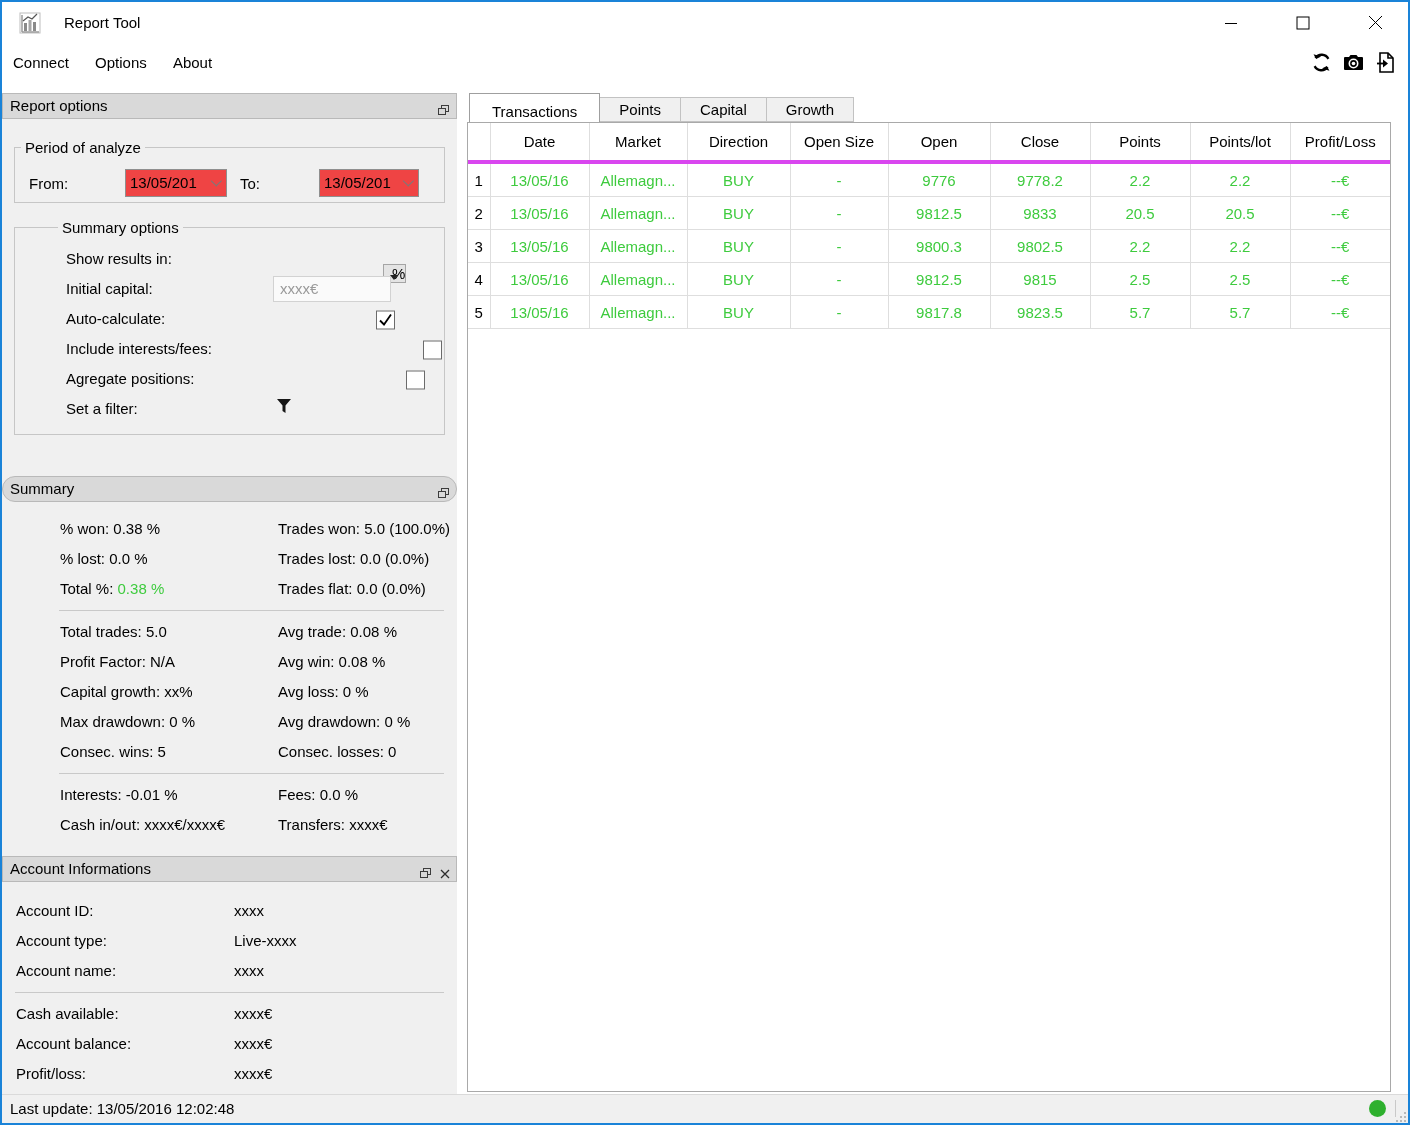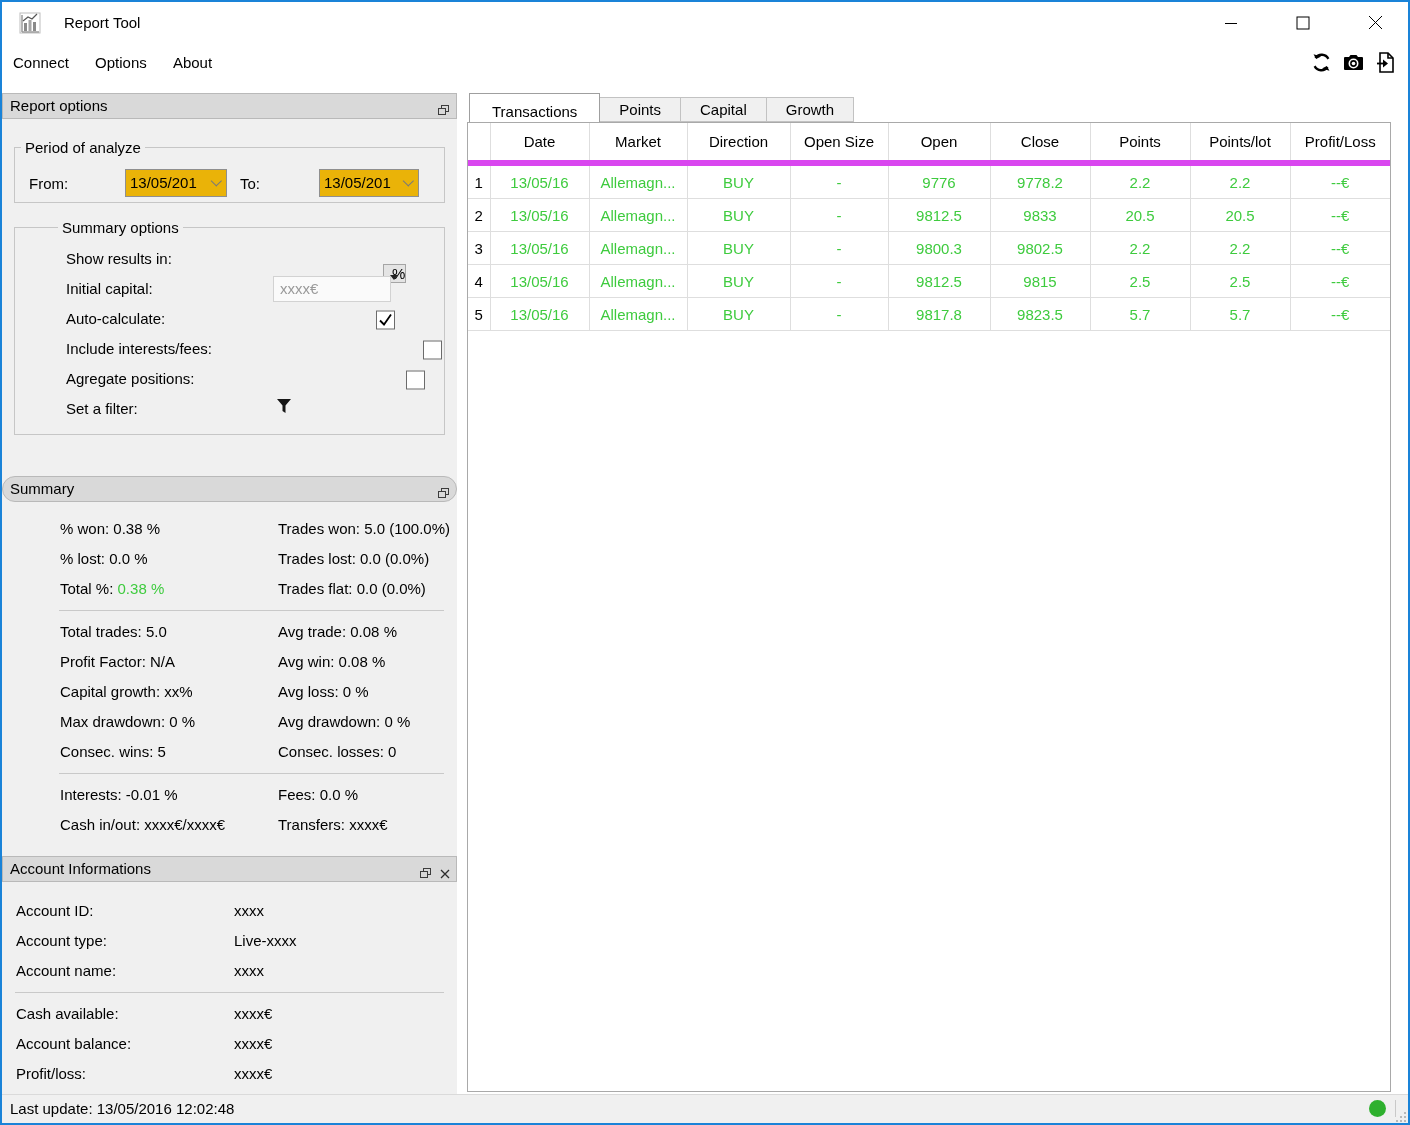--- a/index.html
+++ b/index.html
@@ -30,21 +30,21 @@
   .ph2{position:absolute;left:0;top:383px;right:0;border-radius:13px;}
   .pb2{position:absolute;left:0;top:409px;right:0;height:354px;padding-left:44px;}
   .ph3{position:absolute;left:0;top:763px;right:0;}
   .pb3{position:absolute;left:0;top:789px;right:0;bottom:0;}
   fieldset{margin:0 12px;border:1px solid #c6c6c6;padding:0 0 10px 0;background:#f0f0f0;}
   fieldset legend{padding:0 4px;margin-left:6px;}
   .fs-period{margin-top:20px;height:52px;}
   .period-row{display:flex;align-items:center;padding-top:13px;}
   .lbl-from{margin-left:14px;width:96px;}
   .lbl-to{width:92px;padding-left:13px;box-sizing:border-box;}
-  .datecombo{position:relative;width:102px;height:28px;background:#eab308;border:1px solid #8f8f8f;box-sizing:border-box;line-height:26px;padding-left:4px;}
+  .datecombo{position:relative;width:102px;height:28px;background:#ef4444;border:1px solid #8f8f8f;box-sizing:border-box;line-height:26px;padding-left:4px;}
   .datecombo .chev{position:absolute;right:5px;top:9px;width:8px;height:8px;}
   .chev::before{content:"";position:absolute;left:0;top:0;width:7px;height:7px;border-left:1px solid #7a7a7a;border-bottom:1px solid #7a7a7a;transform:rotate(-45deg) translate(1px,-2px);}
   .fs-opts{margin-top:16px;padding-left:37px;}
   .opt-row{position:relative;height:30px;line-height:30px;margin-left:14px;margin-right:10px;}
   .opt-row:first-of-type{margin-top:8px;}
   .opt-ctl{position:absolute;left:207px;top:50%;transform:translateY(-50%);}
   .combo{position:relative;width:118px;height:26px;background:#e4e4e4;border:1px solid #a5a5a5;box-sizing:border-box;line-height:24px;padding-left:8px;}
   .combo .arr{position:absolute;right:7px;top:10px;width:0;height:0;border-left:4px solid transparent;border-right:4px solid transparent;border-top:5px solid #222;}
   .txt-input{width:118px;height:26px;box-sizing:border-box;background:#fafafa;border:1px solid #d2d2d2;color:#9a9a9a;font-family:inherit;font-size:15px;padding-left:6px;}
   .checkbox{display:inline-block;width:19px;height:19px;background:#fff;border:1px solid #6b6b6b;box-sizing:border-box;position:relative;}
@@ -58,21 +58,21 @@
   .scol-r{position:absolute;left:232px;}
   .sep{border:none;border-top:1px solid #c9c9c9;margin:6px 13px;}
   .green{color:var(--green);}
   
   .tabbar{position:absolute;left:467px;top:92px;height:28px;display:flex;align-items:flex-end;}
   .tab{box-sizing:border-box;height:25px;line-height:23px;padding:0 19px;background:#f0f0f0;border:1px solid #c2c2c2;border-left:none;text-align:center;}
   .tab:first-child{border-left:1px solid #c2c2c2;}
   .tab.active{height:29px;line-height:27px;background:#fff;border:1px solid #9f9f9f;border-bottom:none;position:relative;z-index:3;padding:4px 22px;}
   .tablewrap{position:absolute;left:465px;top:120px;width:924px;height:970px;background:#fff;border:1px solid #a9a9a9;box-sizing:border-box;z-index:1;}
   table.grid{border-collapse:collapse;table-layout:fixed;width:922px;}
-  table.grid th{height:35px;font-weight:normal;border-right:1px solid #dedede;border-bottom:6px solid #d946ef;overflow:hidden;white-space:nowrap;}
+  table.grid th{height:35px;font-weight:normal;border-right:1px solid #dedede;border-bottom:4px solid #d946ef;overflow:hidden;white-space:nowrap;}
   table.grid td{height:30px;text-align:center;border-right:1px solid #dedede;border-bottom:1px solid #dedede;color:var(--green);overflow:hidden;white-space:nowrap;}
   table.grid th:last-child,table.grid td:last-child{border-right:none;}
   table.grid td.rownum{color:#000;}
   
   .statusbar{position:absolute;left:0;right:0;bottom:0;height:28px;background:#f0f0f0;border-top:1px solid #dadada;}
   .status-text{position:absolute;left:8px;line-height:27px;}
   .status-dot{position:absolute;right:22px;top:5px;width:17px;height:17px;border-radius:50%;background:var(--dot);}
   .status-sep{position:absolute;right:12px;top:5px;width:1px;height:17px;background:#c9c9c9;}
   .grip{position:absolute;right:2px;bottom:2px;width:9px;height:9px;}
   .grip i{position:absolute;width:2px;height:2px;background:#b9b9b9;}

